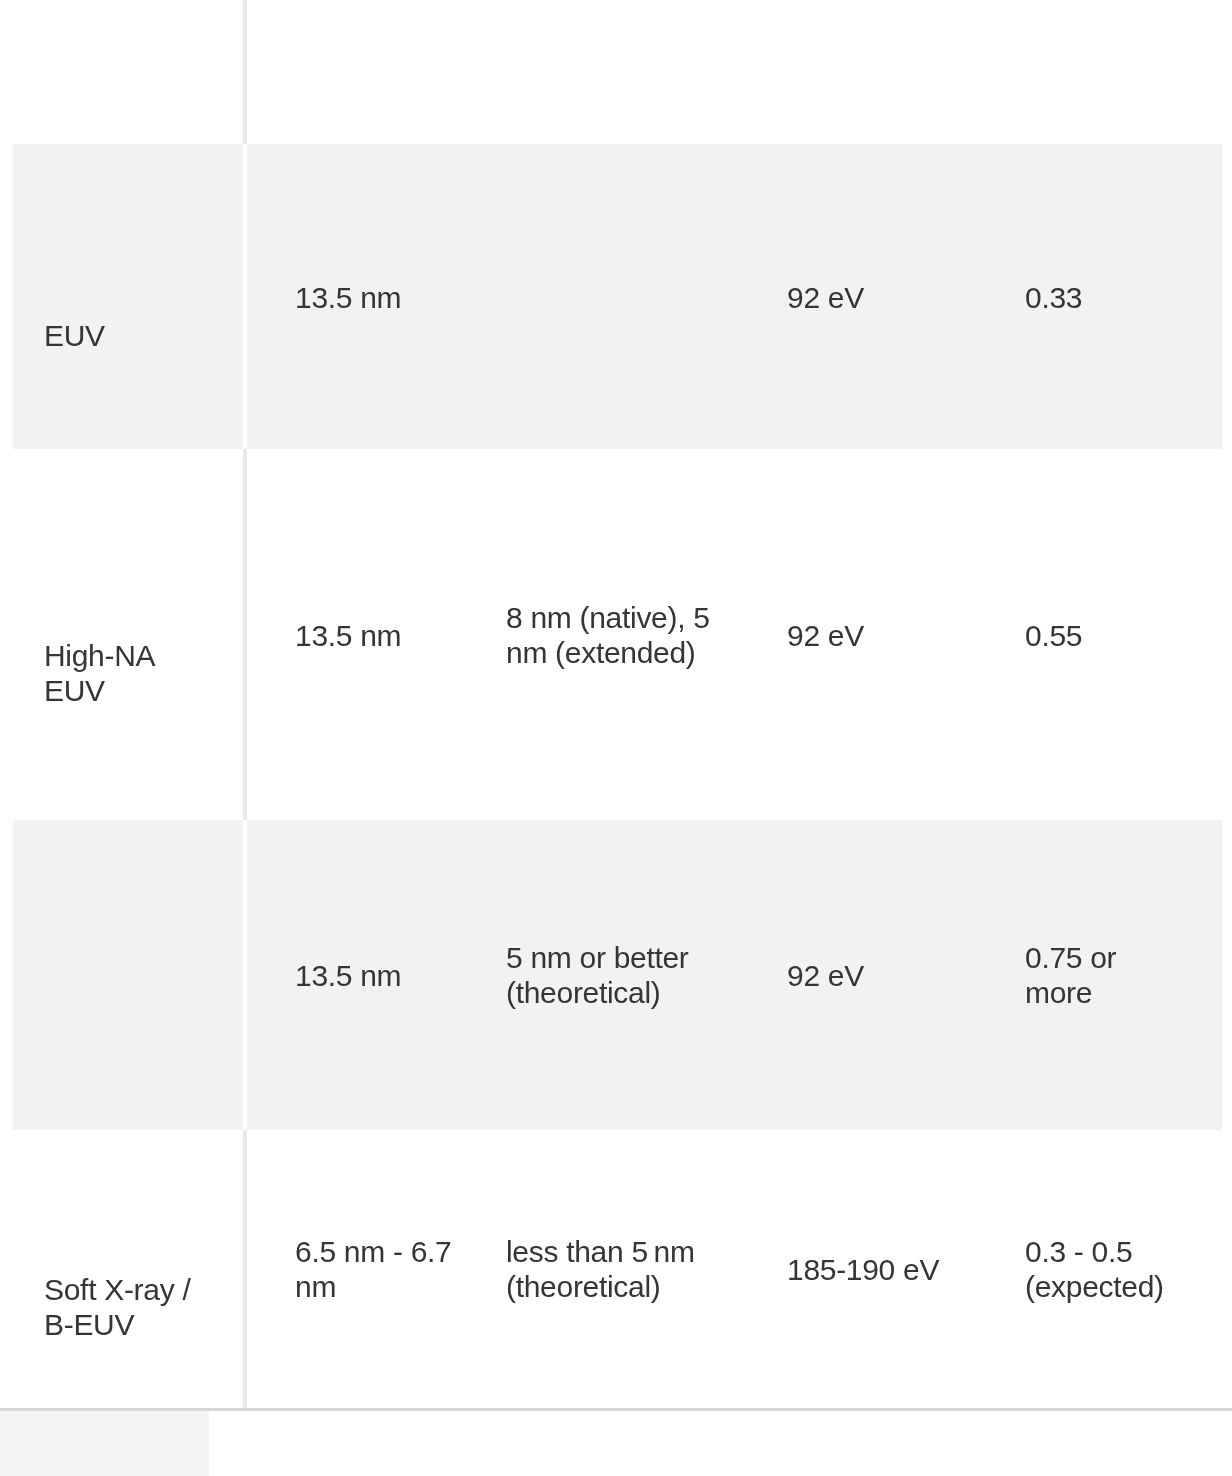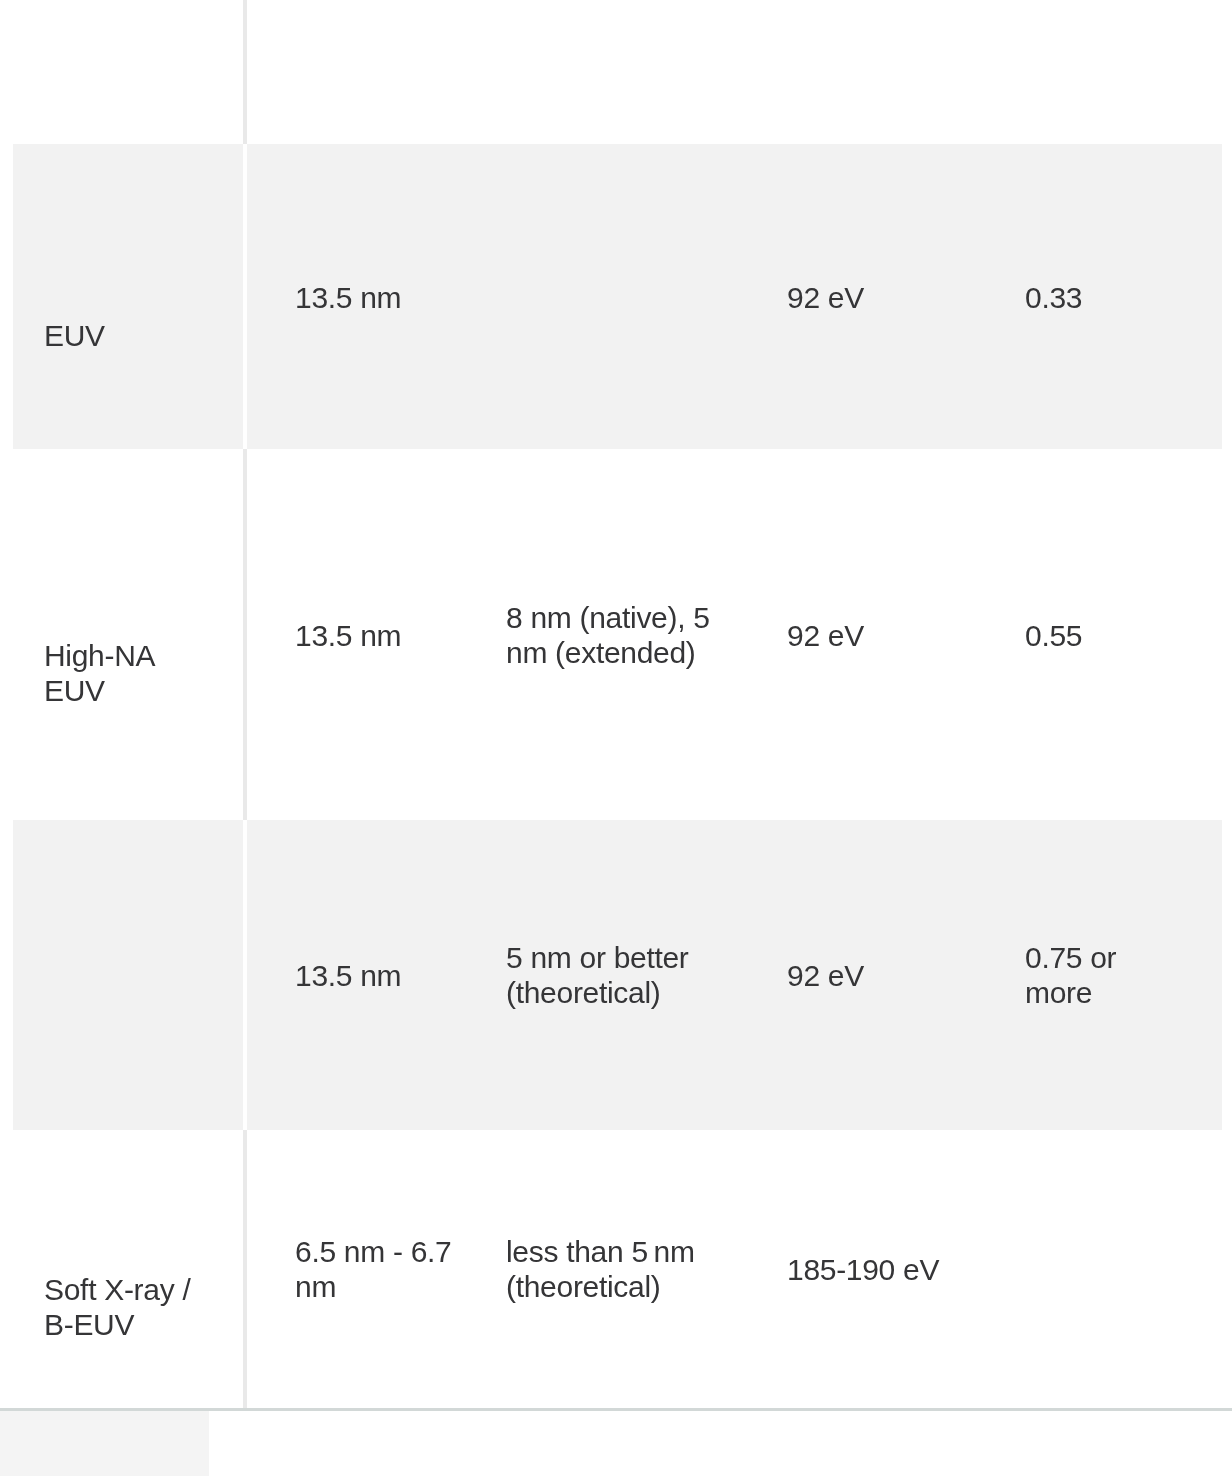--- a/index.html
+++ b/index.html
@@ -84,19 +84,21 @@
   </div>
 
   <div class="row r4">
     <div class="cell c1">Soft X-ray /
 B-EUV</div>
     <div class="cell c2">6.5 nm - 6.7
 nm</div>
     <div class="cell c3">less than 5 nm
 (theoretical)</div>
     <div class="cell c4">185-190 eV</div>
+    <div class="cell c5">0.3 - 0.5
+(expected)</div>
   </div>
 
   <div class="bottom-rule"></div>
 
   <div class="next-row-header-cell"></div>
 
 </div>
 
 </body></html>

